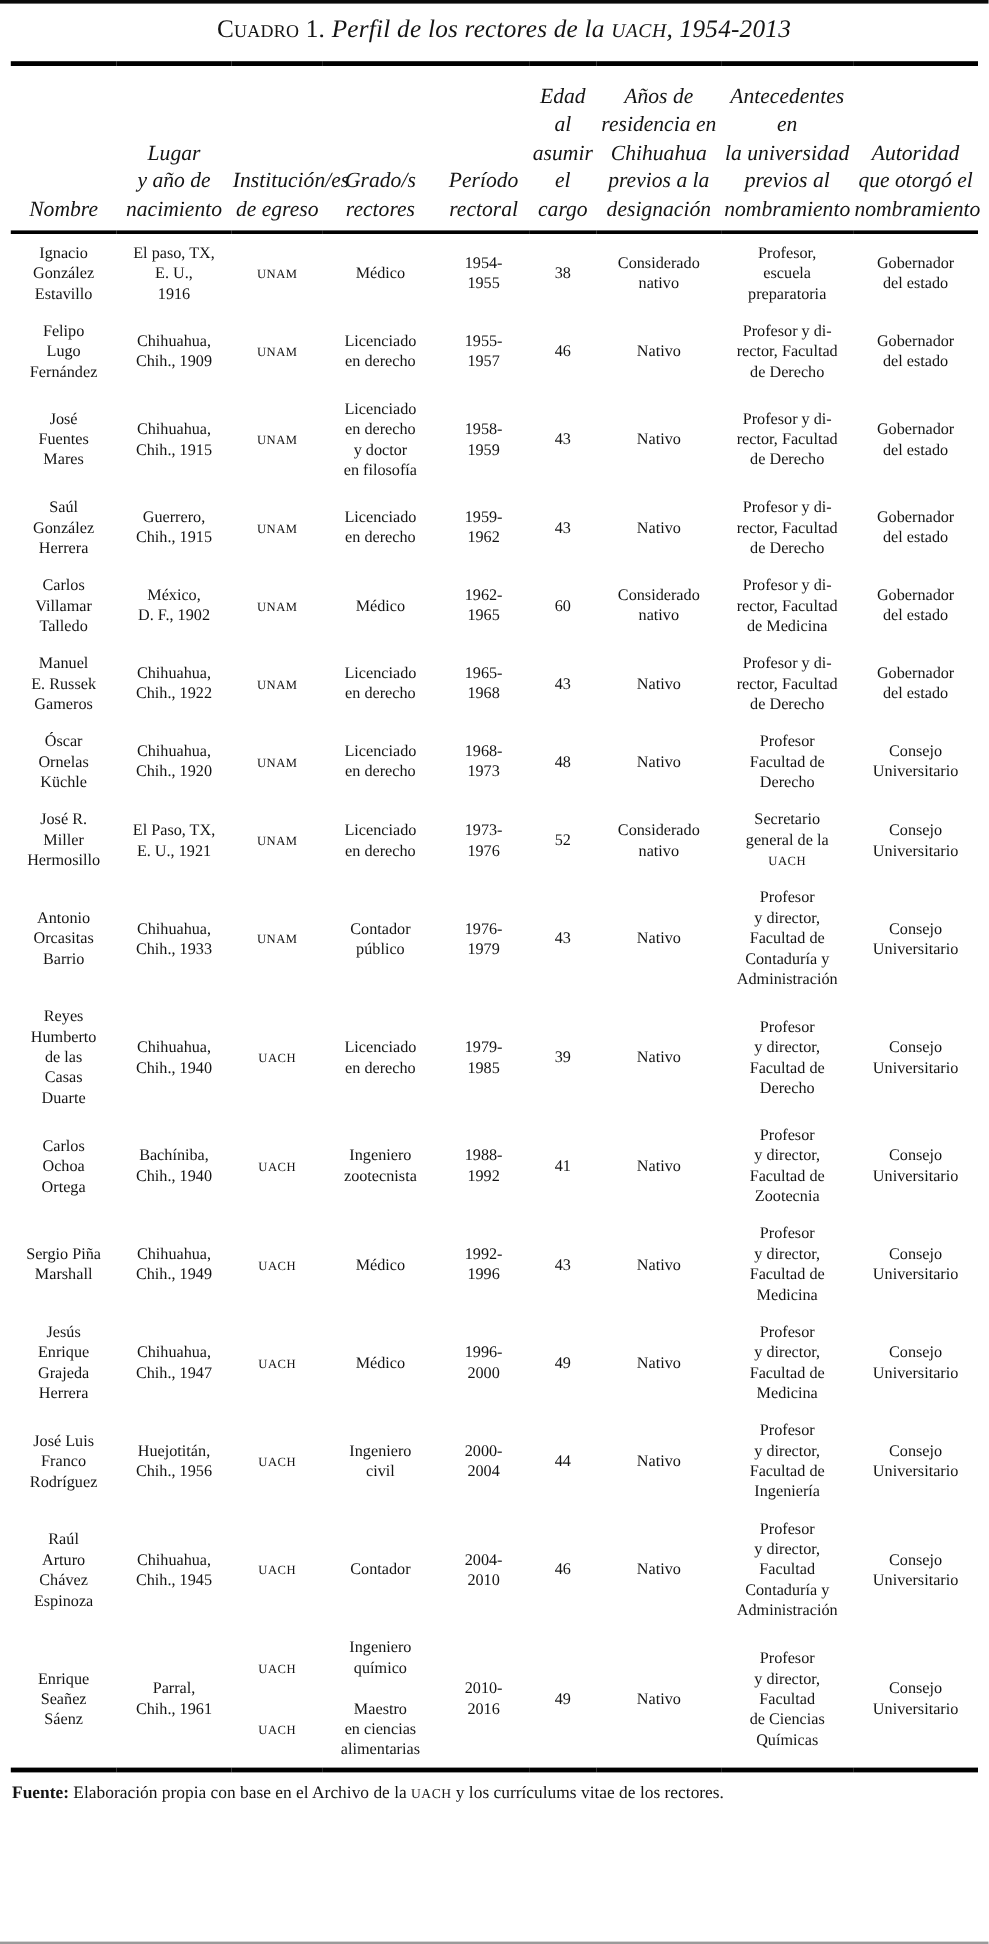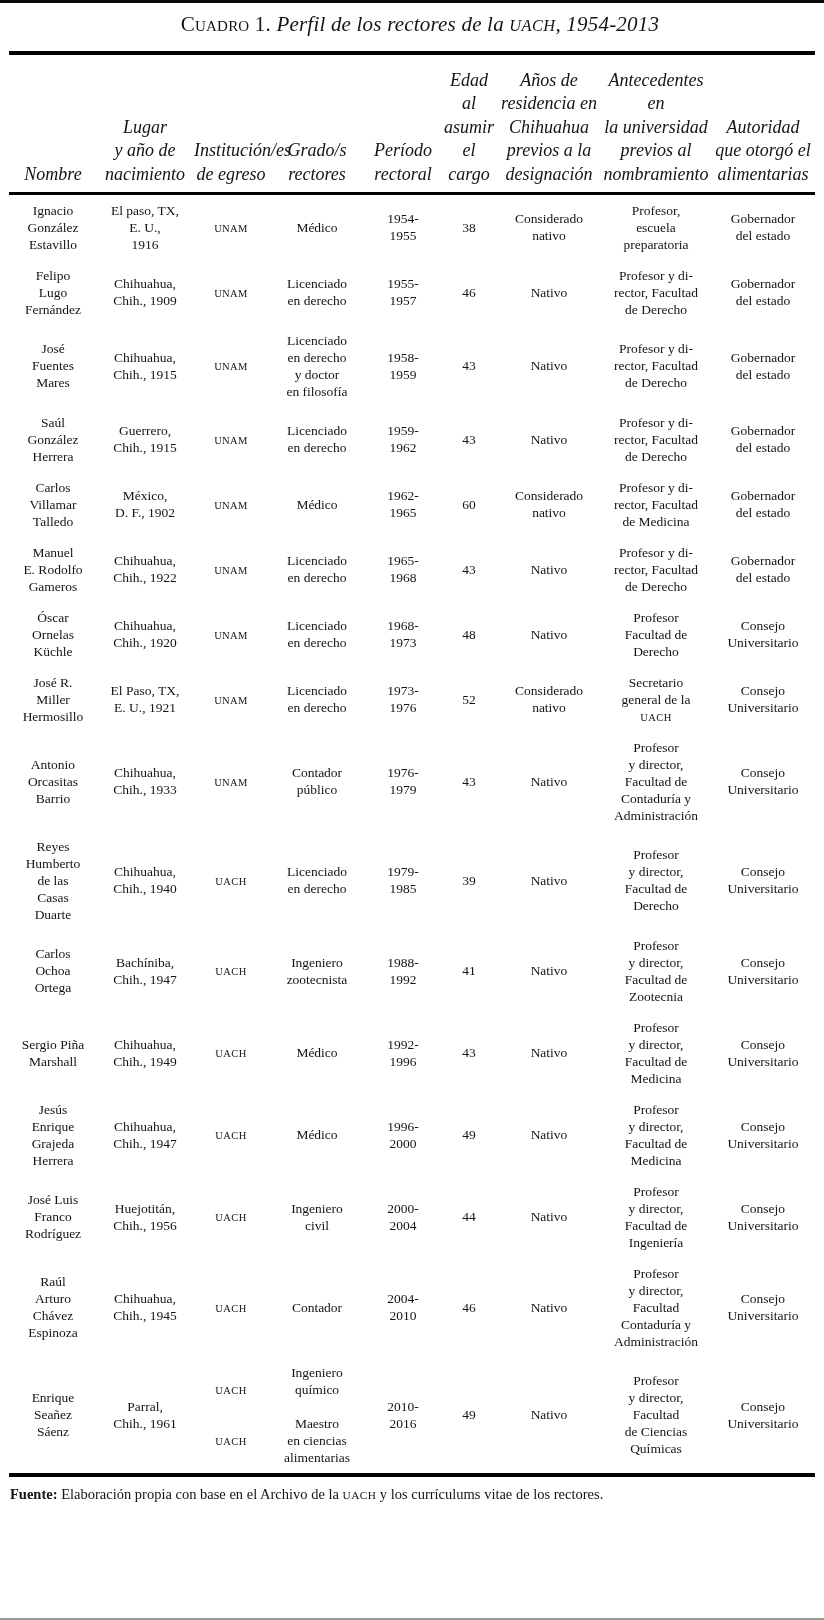--- a/index.html
+++ b/index.html
@@ -105,21 +105,21 @@
 residencia en
 Chihuahua
 previos a la
 designación</th>
           <th>Antecedentes en
 la universidad
 previos al
 nombramiento</th>
           <th>Autoridad
 que otorgó el
-alimentarias</th>
+nombramiento</th>
         </tr>
     </thead>
     <tbody id="table-body">
         <tr>
           <td>Ignacio
 González
 Estavillo</td>
           <td>El paso, TX,
 E. U.,
 1916</td>
@@ -209,21 +209,21 @@
           <td>Considerado
 nativo</td>
           <td>Profesor y di-
 rector, Facultad
 de Medicina</td>
           <td>Gobernador
 del estado</td>
         </tr>
         <tr>
           <td>Manuel
-E. Rodolfo
+E. Russek
 Gameros</td>
           <td>Chihuahua,
 Chih., 1922</td>
           <td><span class="acr">UNAM</span></td>
           <td>Licenciado
 en derecho</td>
           <td>1965-
 1968</td>
           <td>43</td>
           <td>Nativo</td>
@@ -313,21 +313,21 @@
 Facultad de
 Derecho</td>
           <td>Consejo
 Universitario</td>
         </tr>
         <tr>
           <td>Carlos
 Ochoa
 Ortega</td>
           <td>Bachíniba,
-Chih., 1947</td>
+Chih., 1940</td>
           <td><span class="acr">UACH</span></td>
           <td>Ingeniero
 zootecnista</td>
           <td>1988-
 1992</td>
           <td>41</td>
           <td>Nativo</td>
           <td>Profesor
 y director,
 Facultad de

